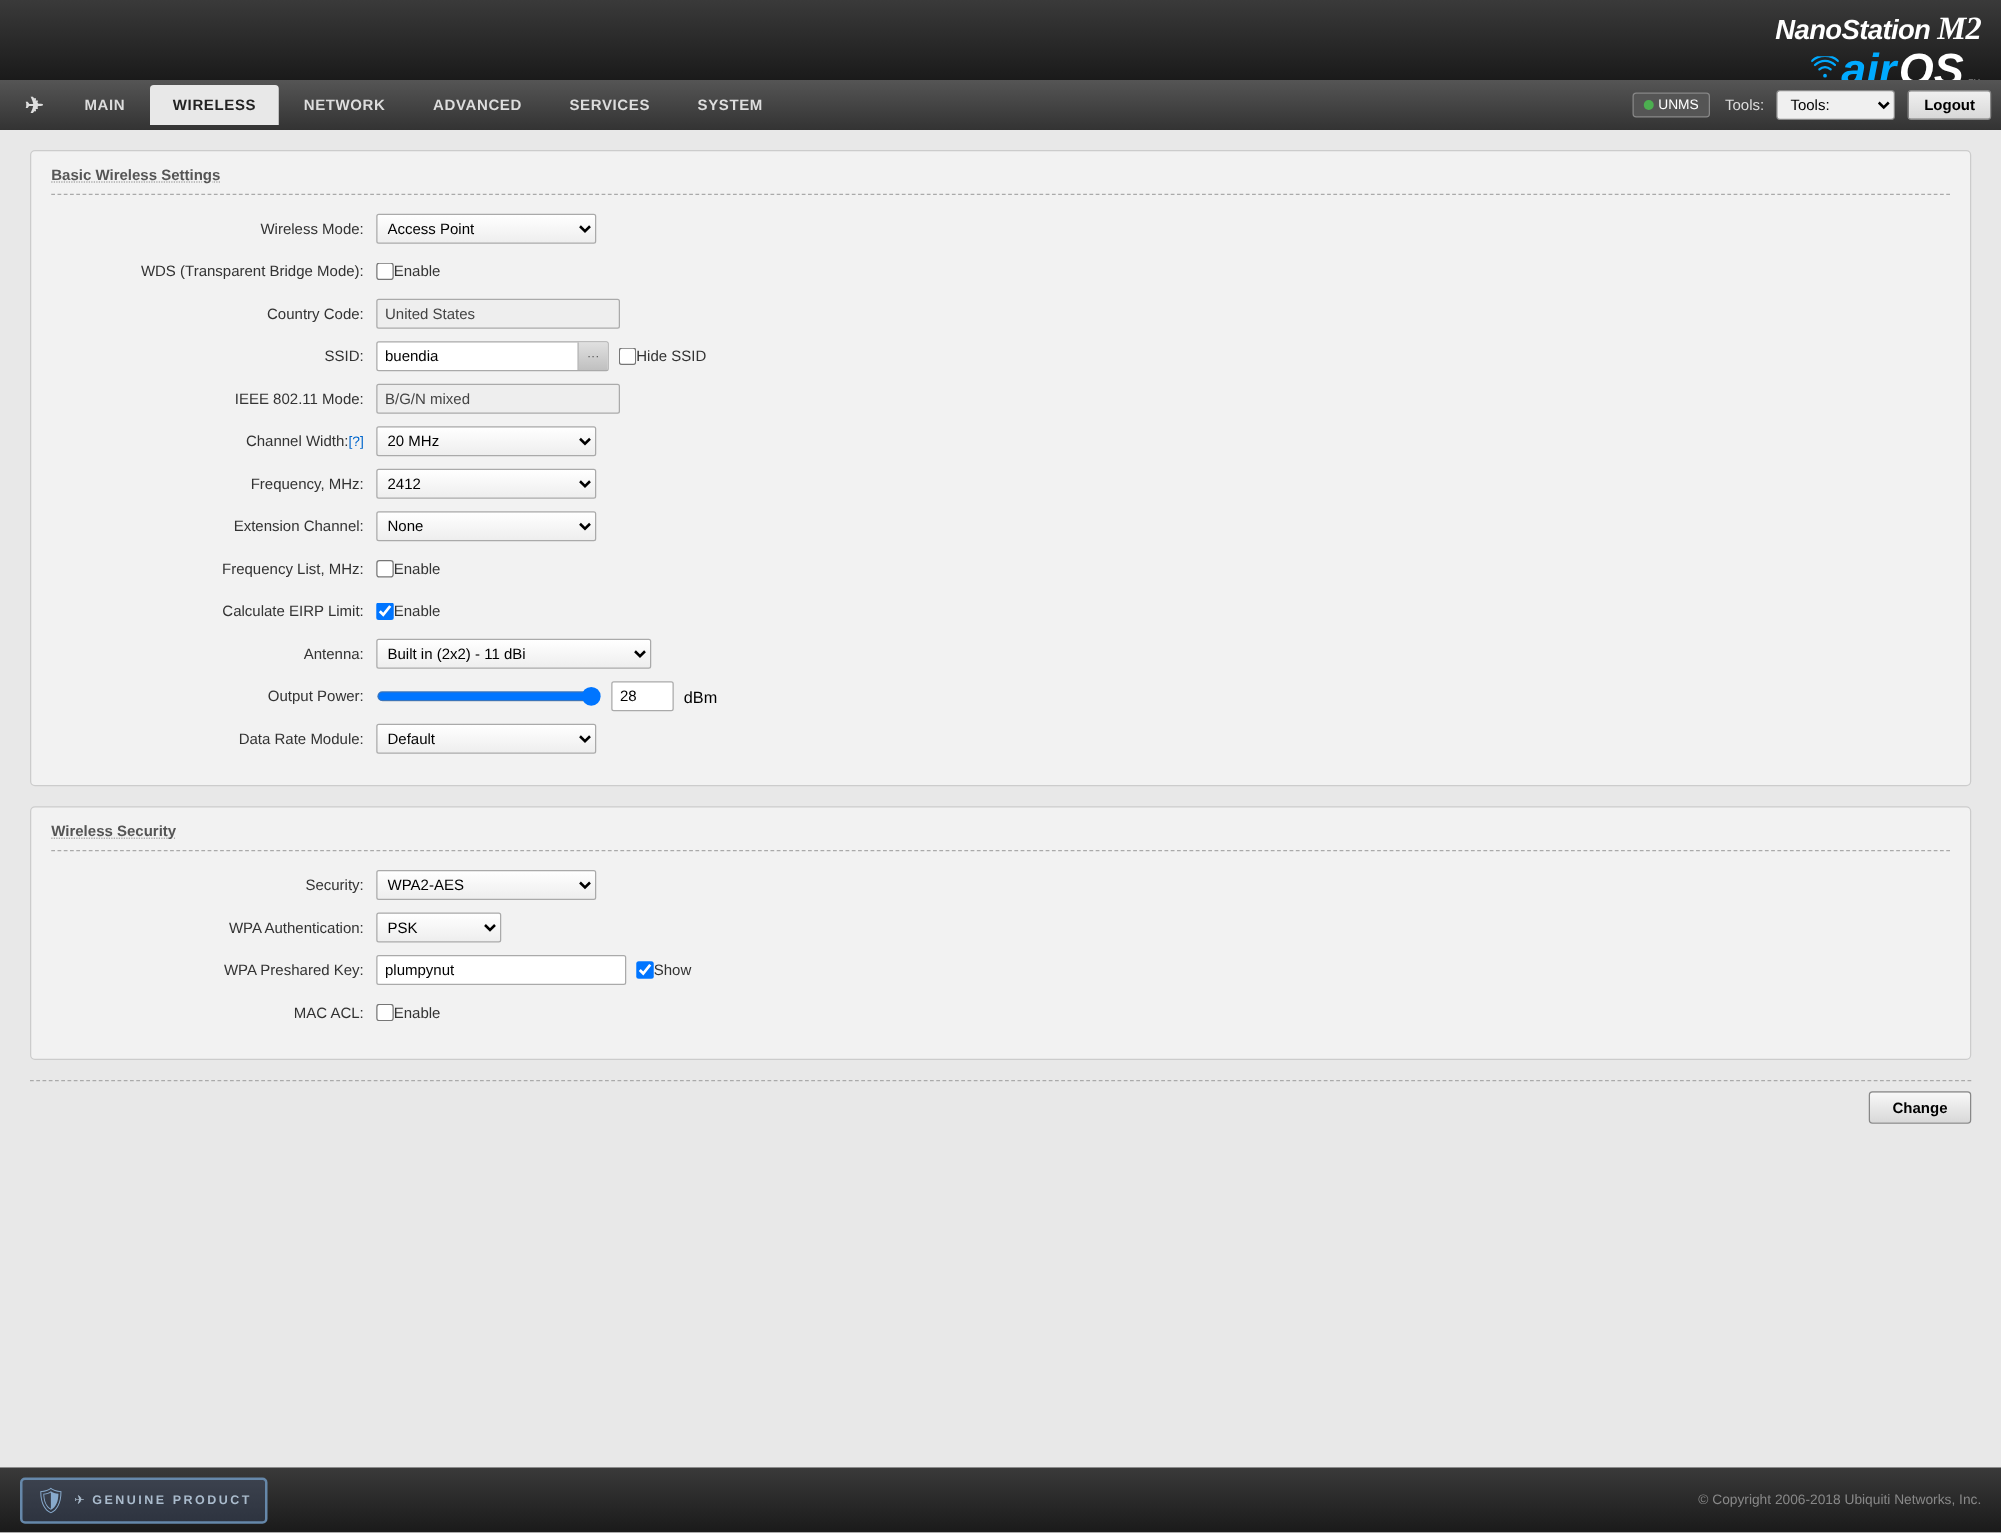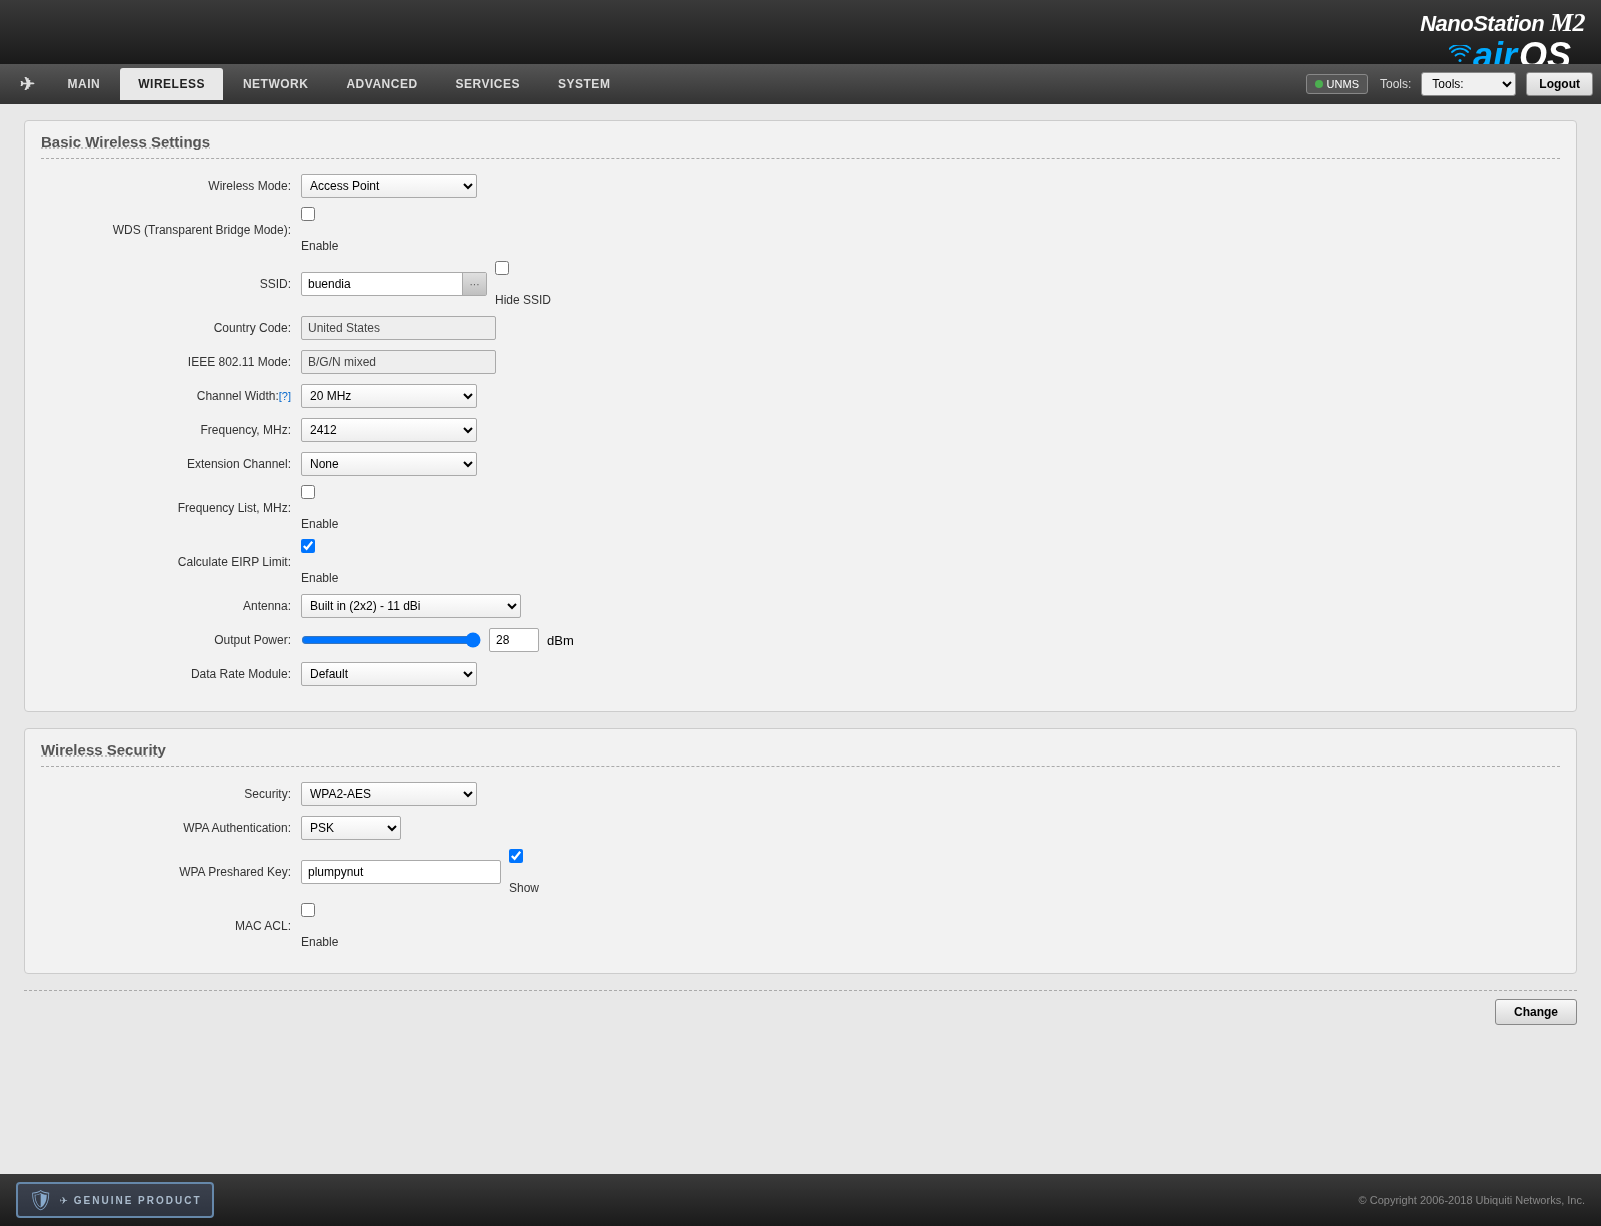--- a/index.html
+++ b/index.html
@@ -150,21 +150,21 @@
 
     
     .section {
       background: #f2f2f2;
       border: 1px solid #cccccc;
       border-radius: 4px;
       margin-bottom: 16px;
       padding: 12px 16px 16px;
     }
     .section-title {
-      font-size: 15px;
+      font-size: 12px;
       font-weight: bold;
       color: #555555;
       border-bottom: 1px dashed #aaaaaa;
       padding-bottom: 8px;
       margin-bottom: 14px;
       text-decoration: underline;
       text-decoration-color: #aaaaaa;
       text-decoration-style: dotted;
     }
 
@@ -216,22 +216,21 @@
       height: 24px;
       cursor: pointer;
     }
     .select-input.w-medium { width: 176px; }
     .select-input.w-small { width: 100px; }
 
     
     .checkbox-wrap {
       display: flex;
       align-items: flex-start;
-      gap: 18px;
-      flex-direction: column;
+      gap: 0;
     }
     .checkbox-wrap input[type=checkbox] {
       width: 14px;
       height: 14px;
       cursor: pointer;
     }
     .checkbox-label {
       font-size: 12px;
       color: #333333;
     }
@@ -413,37 +412,37 @@
       <div class="form-label">WDS (Transparent Bridge Mode):</div>
       <div class="form-control-area">
         <div class="checkbox-wrap">
           <input type="checkbox" id="wds-enable" style="">
           <label class="checkbox-label" for="wds-enable">Enable</label>
         </div>
       </div>
     </div>
 
     <div class="form-row">
+      <div class="form-label">Country Code:</div>
+      <div class="form-control-area">
+        <input type="text" class="read-only-input w-medium" value="United States" readonly="" style="">
+      </div>
+    </div>
+
+    <div class="form-row">
       <div class="form-label">SSID:</div>
       <div class="form-control-area">
         <div class="ssid-input-wrap">
           <input type="text" value="buendia" style="">
           <button class="ssid-browse-btn">···</button>
         </div>
         <div class="checkbox-wrap">
           <input type="checkbox" id="hide-ssid" style="">
           <label class="checkbox-label" for="hide-ssid">Hide SSID</label>
         </div>
-      </div>
-    </div>
-
-    <div class="form-row">
-      <div class="form-label">Country Code:</div>
-      <div class="form-control-area">
-        <input type="text" class="read-only-input w-medium" value="United States" readonly="" style="">
       </div>
     </div>
 
     <div class="form-row">
       <div class="form-label">IEEE 802.11 Mode:</div>
       <div class="form-control-area">
         <input type="text" class="read-only-input w-medium" value="B/G/N mixed" readonly="" style="">
       </div>
     </div>
 

